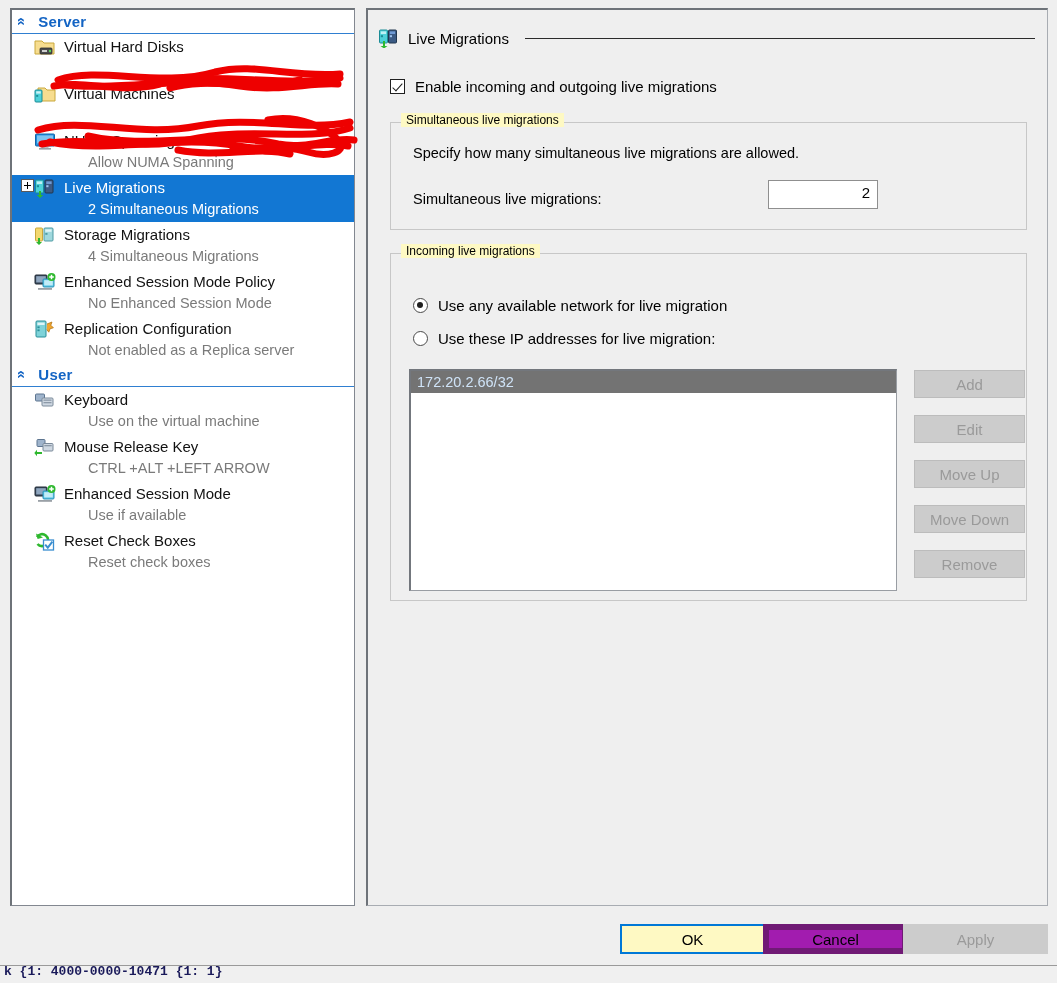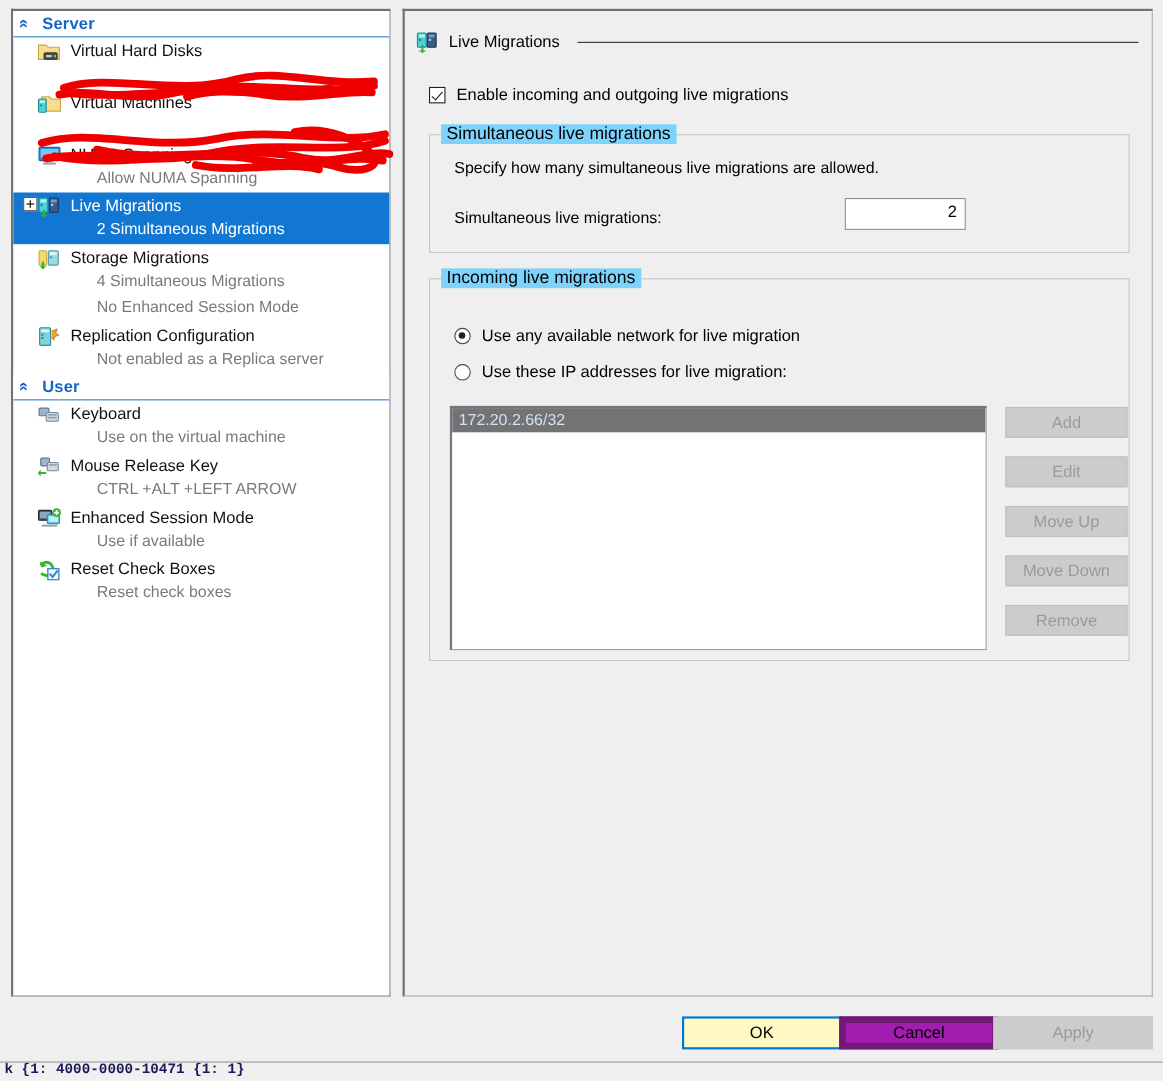--- a/index.html
+++ b/index.html
@@ -192,23 +192,23 @@
   
   .groupbox {
     position: absolute;
     border: 1px solid #c7c7c7;
     box-sizing: border-box;
   }
   .groupbox > .gb-legend {
     position: absolute;
     top: -10px;
     left: 10px;
-    background: #7dd3fc;
+    background: #fef9c3;
     padding: 0 5px;
-    font-size: 16px;
+    font-size: 12px;
     white-space: nowrap;
   }
   #grp-sim { left: 22px; top: 112px; width: 637px; height: 108px; }
   #grp-inc { left: 22px; top: 243px; width: 637px; height: 348px; }
 
   .gb-text {
     position: absolute;
     font-size: 14.5px;
     white-space: nowrap;
   }
@@ -410,20 +410,32 @@
               <rect x="10" y="3" width="9" height="13" rx="1" fill="#9fd8dd" stroke="#4e9ba3" stroke-width="1"></rect>
               <rect x="11.3" y="4.4" width="6.3" height="2.4" fill="#dff4f6"></rect>
               <rect x="11.3" y="8" width="2.2" height="1.8" fill="#4e9ba3"></rect>
               <path d="M4 13 L4 17 L2 17 L5 20 L8 17 L6 17 L6 13 Z" fill="#2eb82e"></path>
             </svg></span>
           <span class="node-label">Storage Migrations</span>
         </div>
         <span class="node-sub">4 Simultaneous Migrations</span>
       </div>
       <div class="tree-node">
+        <div class="node-main">
+          <span class="node-icon"><svg width="22" height="20" viewBox="0 0 22 20">
+              <rect x="1" y="3" width="12" height="9" rx="1" fill="#3b4a5c" stroke="#202a36" stroke-width="1"></rect>
+              <rect x="2.2" y="4.2" width="9.6" height="6.2" fill="#8fa6bf"></rect>
+              <rect x="9" y="7" width="11" height="8" rx="1" fill="#5ec9e8" stroke="#2a8fb5" stroke-width="1"></rect>
+              <rect x="10.2" y="8.2" width="8.6" height="5.2" fill="#c3ecf8"></rect>
+              <rect x="4" y="16" width="14" height="1.8" fill="#9aa0a6"></rect>
+              <circle cx="17.5" cy="5" r="4" fill="#2eb82e"></circle>
+              <path d="M17.5 2.7 v4.6 M15.2 5 h4.6" stroke="#fff" stroke-width="1.5"></path>
+            </svg></span>
+          <span class="node-label">Enhanced Session Mode Policy</span>
+        </div>
         <span class="node-sub">No Enhanced Session Mode</span>
       </div>
       <div class="tree-node">
         <div class="node-main">
           <span class="node-icon"><svg width="22" height="20" viewBox="0 0 22 20">
               <rect x="2" y="2" width="10" height="16" rx="1" fill="#7fd3d9" stroke="#2a8f99" stroke-width="1"></rect>
               <rect x="3.4" y="3.6" width="7.2" height="2.4" fill="#dff4f6"></rect>
               <rect x="3.4" y="7.4" width="2.2" height="1.8" fill="#2a8f99"></rect>
               <rect x="3.4" y="10.4" width="2.2" height="1.8" fill="#2a8f99"></rect>
               <path d="M13 5 l5 -2 -1.2 3.2 2.6 2.6 -3.4 1 -1.2 3.4 -2 -2.6" fill="#f0a52e" stroke="#b5771a" stroke-width="0.8"></path>

